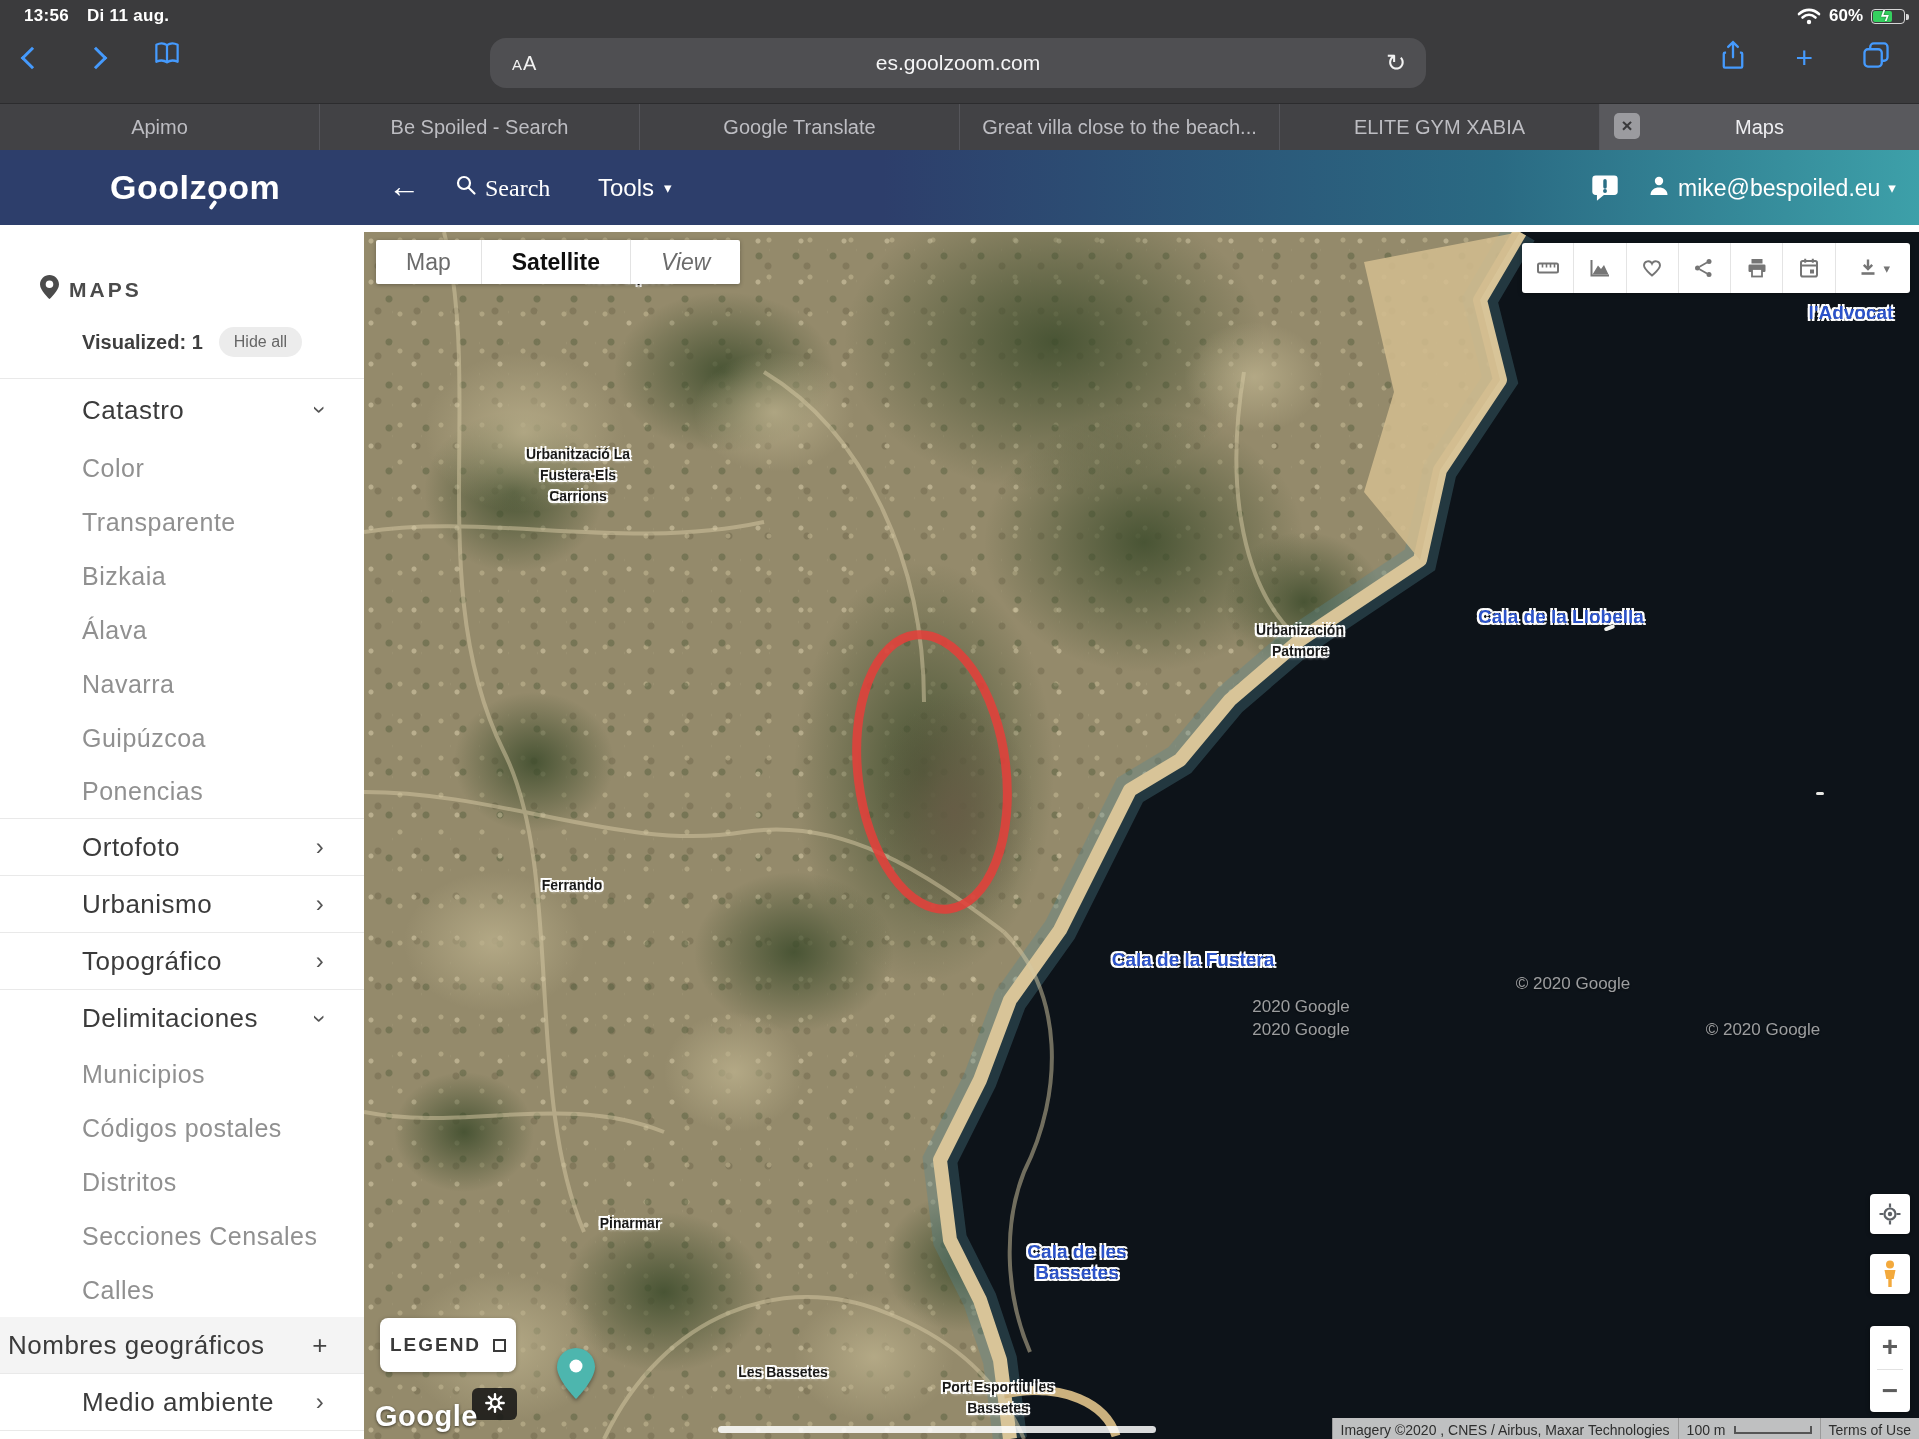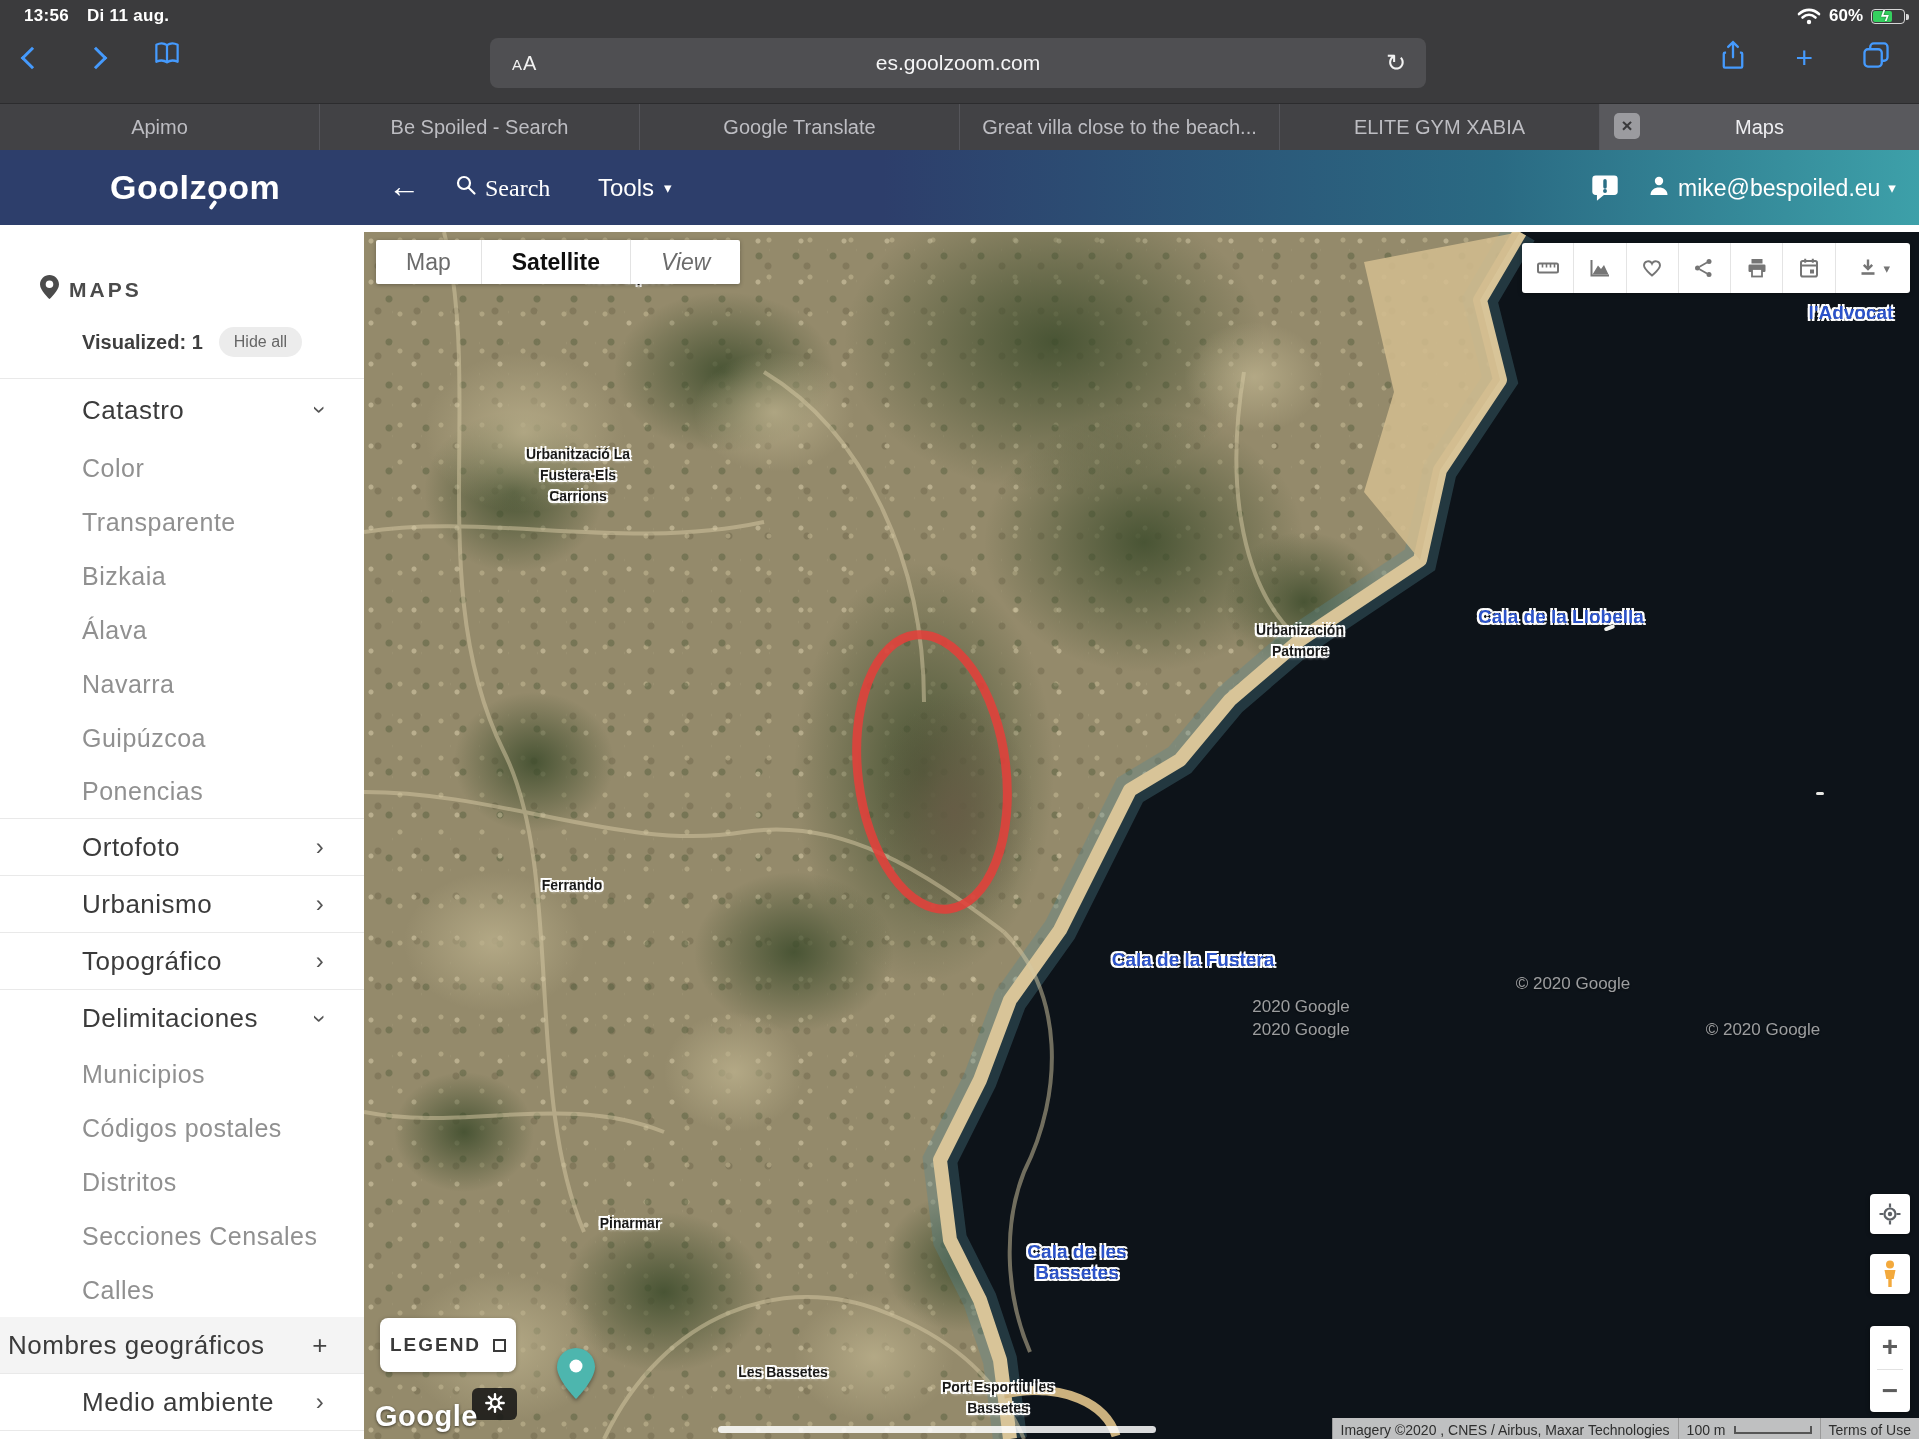--- a/index.html
+++ b/index.html
@@ -17,21 +17,21 @@
   .battery-fill { position:absolute; left:1px; top:1px; bottom:1px; width:60%; background:#35d05f; border-radius:2px; }
   .battery-bolt { position:absolute; left:9px; top:-3px; color:#fff; font-size:15px; font-weight:700; text-shadow:0 0 2px rgba(0,0,0,.6); }
 
   .nav-icons-left { position:absolute; left:24px; top:40px; display:flex; align-items:center; gap:48px; }
   .nav-icons-right { position:absolute; right:28px; top:40px; display:flex; align-items:center; gap:48px; }
   .chrome .icon-btn { color:#459afd; font-size:30px; line-height:1; background:none; border:none; cursor:pointer; }
   .chev { width:16px; height:16px; border-left:3.5px solid #459afd; border-bottom:3.5px solid #459afd; display:inline-block; }
   .chev.back { transform:rotate(45deg); }
   .chev.fwd { transform:rotate(-135deg); }
 
-  .url-pill { position:absolute; left:490px; top:38px; width:936px; height:50px; background:#4f4f52; border-radius:8px; display:flex; align-items:center; justify-content:center; }
+  .url-pill { position:absolute; left:490px; top:38px; width:936px; height:50px; background:#4f4f52; border-radius:16px; display:flex; align-items:center; justify-content:center; }
   .url-aa { position:absolute; left:22px; color:#f2f2f2; font-size:20px; letter-spacing:1px; }
   .url-aa .small { font-size:15px; }
   .url-text { color:#f5f5f6; font-size:21px; }
   .url-reload { position:absolute; right:20px; color:#f2f2f2; font-size:24px; }
 
   
   .tabbar { position:absolute; left:0; top:103px; width:1919px; height:47px; background:#323234; display:flex; border-top:1px solid #2c2c2e; }
   .tab { flex:1 1 0; background:#424245; border-right:1px solid #55555a; display:flex; align-items:center; justify-content:center; gap:10px; position:relative; cursor:pointer; }
   .tab:last-child { border-right:none; }
   .tab .tab-label { color:#bdbdc2; font-size:20px; white-space:nowrap; overflow:hidden; text-overflow:ellipsis; max-width:285px; }

